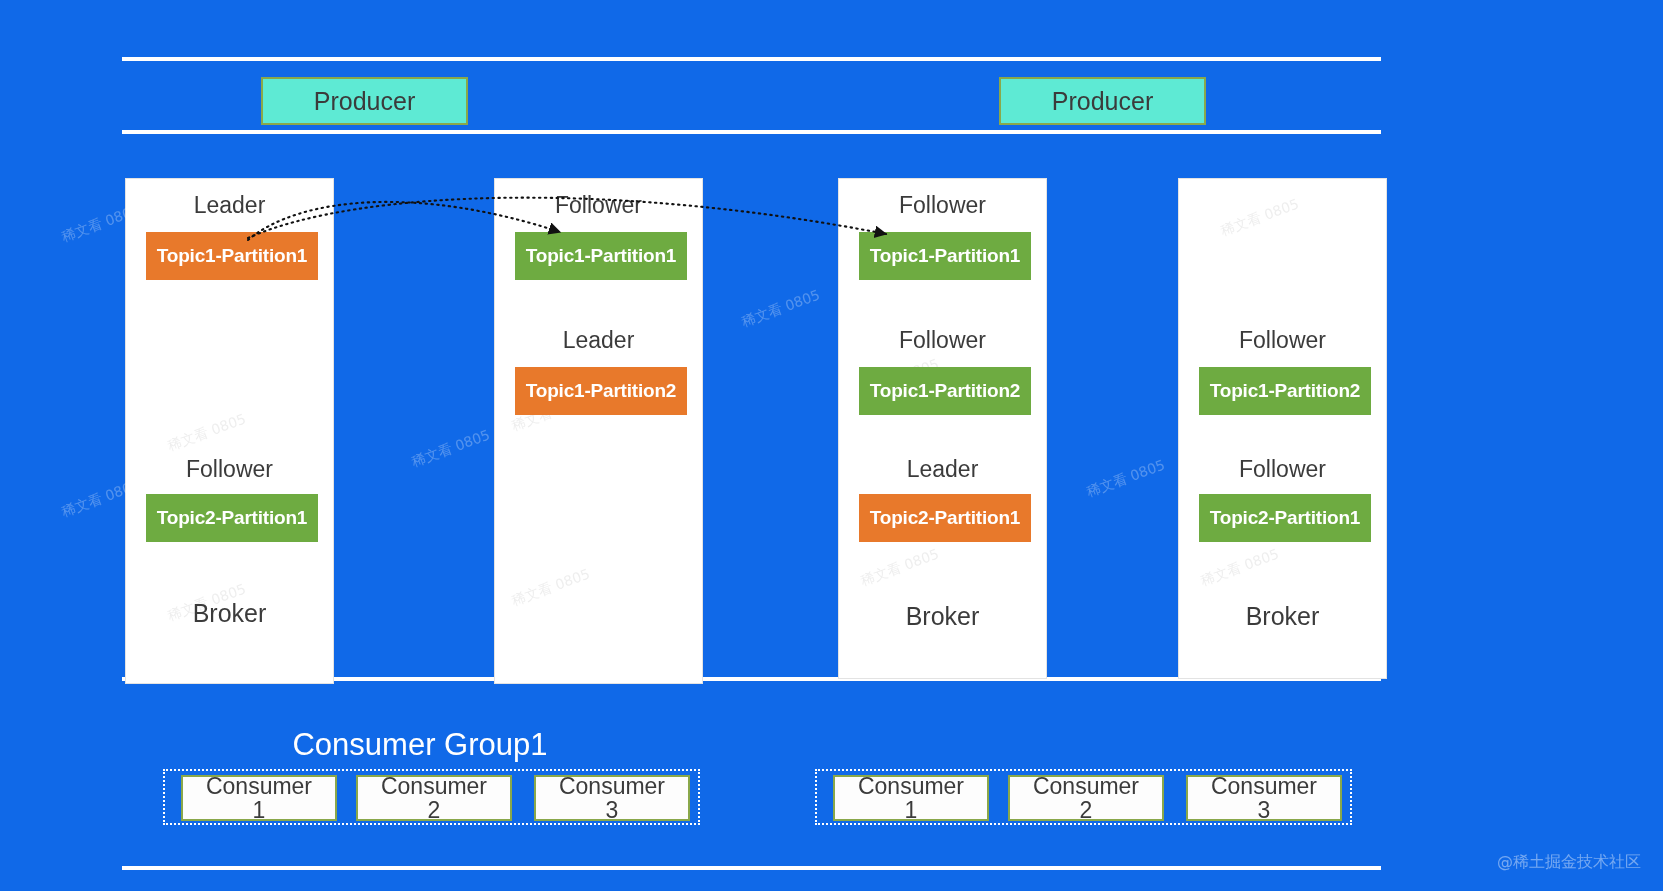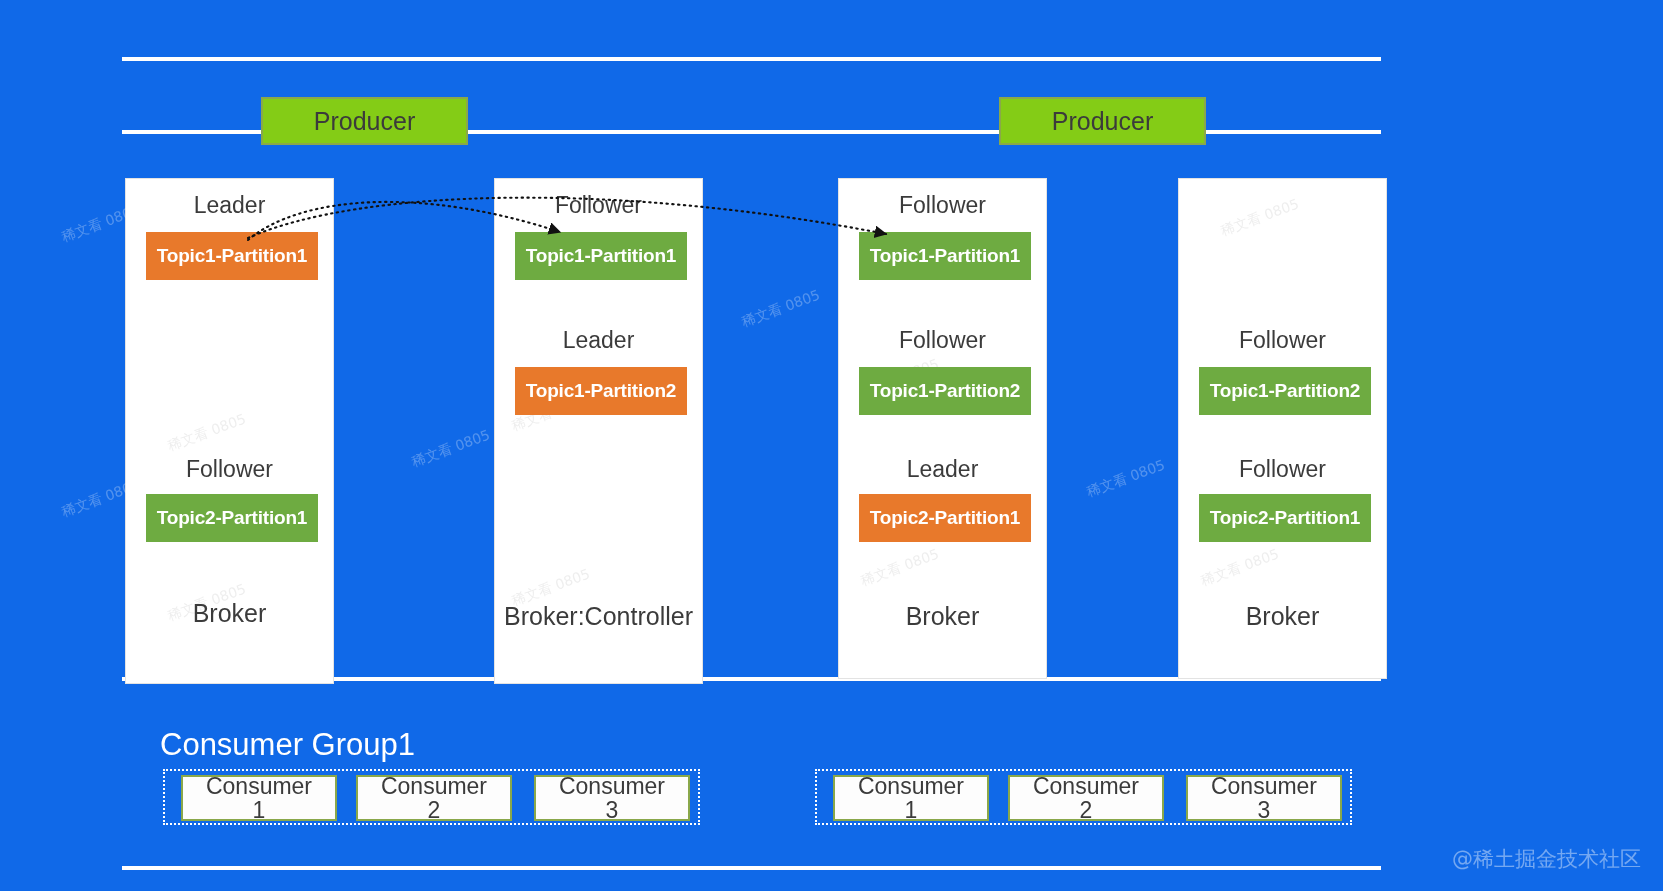--- a/index.html
+++ b/index.html
@@ -19,29 +19,28 @@
   
   .hrule {
     position: absolute;
     background: #ffffff;
     height: 4px;
   }
 
   
   .producer-box {
     position: absolute;
-    background: #84cc16;
+    background: #5eead4;
     border: 2px solid #8aa84a;
     display: flex;
     align-items: center;
     justify-content: center;
     color: #3b3b3b;
     font-size: 25px;
     font-weight: 400;
-    margin-top: 20px;
   }
 
   
   .broker-box {
     position: absolute;
     background: #ffffff;
     border: 1px solid #e3e3e3;
     box-sizing: border-box;
   }
   .broker-inner {
@@ -79,20 +78,21 @@
     font-size: 25px;
     line-height: 1.15;
     font-weight: 400;
     padding: 0 6px;
     box-sizing: border-box;
   }
 
   
   .cg-title {
     position: absolute;
+    text-align: center;
     color: #ffffff;
     font-size: 31px;
     font-weight: 400;
     white-space: nowrap;
   }
   .cg-frame {
     position: absolute;
     border: 2px dotted #ffffff;
     box-sizing: border-box;
   }
@@ -130,21 +130,21 @@
     transform: rotate(-20deg);
     white-space: nowrap;
     font-family: "DejaVu Sans", sans-serif;
   }
   .wm-dark { color: rgba(120,120,120,0.13); }
   .corner-wm {
     position: absolute;
     right: 22px;
     bottom: 18px;
     color: rgba(255,255,255,0.42);
-    font-size: 21px;
+    font-size: 16px;
     white-space: nowrap;
     font-family: "DejaVu Sans", sans-serif;
   }
 </style>
 </head>
 <body>
 
 <div id="stage">
 
   <div class="hrule" style="left:122px; top:57px; width:1259px;"></div>
@@ -186,21 +186,20 @@
       <div class="role-label" style="top:14px;">Follower</div>
       <div class="partition-box green" style="left:20px; top:53px; width:172px; height:48px;">
         <span>Topic1-Partition1</span>
       </div>
 
       <div class="role-label" style="top:149px;">Leader</div>
       <div class="partition-box orange" style="left:20px; top:188px; width:172px; height:48px;">
         <span>Topic1-Partition2</span>
       </div>
 
-      <div class="broker-name" style="top:423px;">Broker:Controller</div>
     </div>
   </div>
 
   <div class="broker-box" style="left:838px; top:178px; width:209px; height:501px;">
     <div class="broker-inner">
       <span class="wm wm-dark" style="left:20px; top:190px;">稀文看 0805</span>
       <span class="wm wm-dark" style="left:20px; top:380px;">稀文看 0805</span>
 
       <div class="role-label" style="top:14px;">Follower</div>
       <div class="partition-box green" style="left:20px; top:53px; width:172px; height:48px;">

